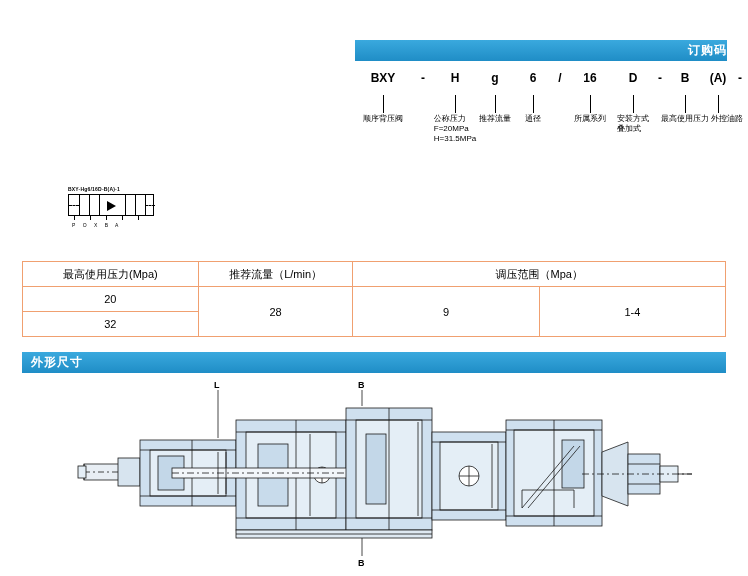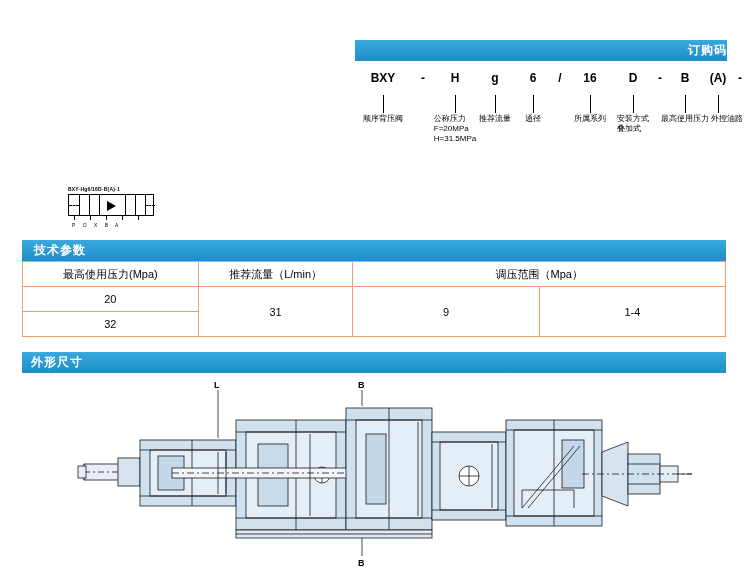--- a/index.html
+++ b/index.html
@@ -270,32 +270,31 @@
     <div class="symbol-ticks">
       <i style="left:6px;"></i>
       <i style="left:22px;"></i>
       <i style="left:38px;"></i>
       <i style="left:54px;"></i>
       <i style="left:70px;"></i>
     </div>
     <div class="symbol-sub">P O X B A</div>
   </div>
 
-  <div class="section-bar" id="tech-bar">技术参数</div>
 
   <table class="tech-table">
     <tbody>
         <tr>
       <th style="width:25%;">最高使用压力(Mpa)</th>
       <th style="width:22%;">推荐流量（L/min）</th>
       <th style="width:53%;margin-top:44px;" colspan="2">调压范围（Mpa）</th>
     </tr>
     <tr>
       <td>20</td>
-      <td rowspan="2">31</td>
+      <td rowspan="2">28</td>
       <td rowspan="2" style="width:26.5%;">9</td>
       <td rowspan="2" style="width:26.5%;">1-4</td>
     </tr>
     <tr>
       <td>32</td>
     </tr>
   </tbody>
     </table>
 
   <div class="section-bar" id="dim-bar">外形尺寸</div>

